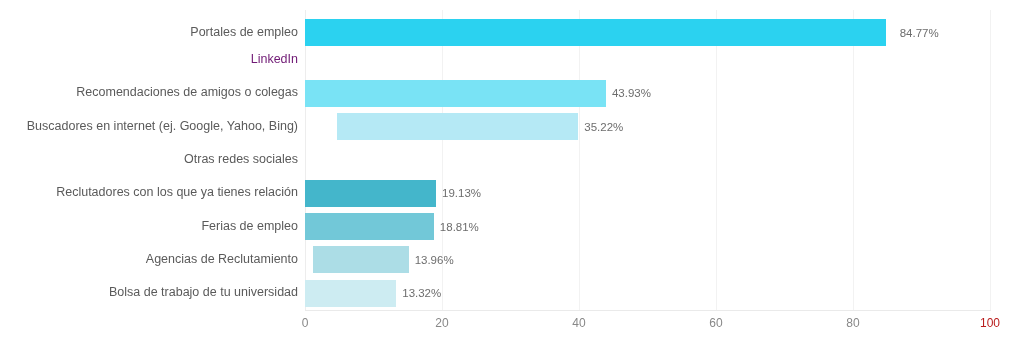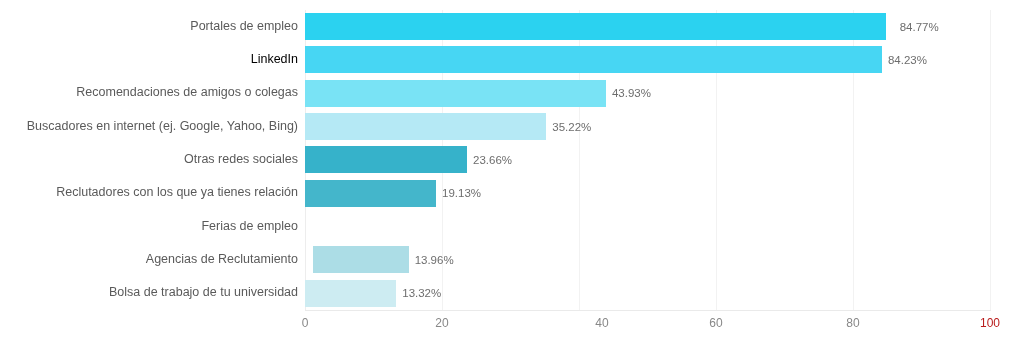--- a/index.html
+++ b/index.html
@@ -111,64 +111,60 @@
   <div class="plot-area">
     <div id="gridlines">
         <div class="gridline axis-zero" style="left: 0px;"></div>
         <div class="gridline" style="left: 137px;"></div>
         <div class="gridline" style="left: 274px;"></div>
         <div class="gridline" style="left: 411px;"></div>
         <div class="gridline" style="left: 548px;"></div>
         <div class="gridline" style="left: 685px;"></div>
       </div>
     <div id="rows">
-        <div class="row" style="top: 0px; height: 33.3333px;">
+        <div class="row" style="top: 6px; height: 33.3333px;">
           <div class="cat-label" style="color: rgb(90, 90, 90); left: -305px;">Portales de empleo</div>
           <div class="bar-wrap" style="left: 0px;">
             <div class="bar" title="Portales de empleo 84.77%" style="width: 580.674px; background: rgb(43, 210, 240);"></div>
             <span class="bar-value" style="color: rgb(109, 109, 109); padding-left: 8px;">84.77%</span>
           </div>
         </div>
         <div class="row" style="top: 33.3333px; height: 33.3333px;">
-          <div class="cat-label" style="color: #000000; left: -305px;">LinkedIn</div>
-          <div class="bar-wrap" style="left: 0px;">
-            <div class="bar" title="LinkedIn 84.23%" style="width: 576.976px; background: rgb(71, 214, 243);"></div>
-            <span class="bar-value" style="color: rgb(109, 109, 109);">84.23%</span>
-          </div>
+          <div class="cat-label" style="color: #701a75; left: -305px;">LinkedIn</div>
         </div>
         <div class="row" style="top: 66.6667px; height: 33.3333px;">
           <div class="cat-label" style="color: rgb(90, 90, 90); left: -305px;">Recomendaciones de amigos o colegas</div>
           <div class="bar-wrap" style="left: 0px;">
             <div class="bar" title="Recomendaciones de amigos o colegas 43.93%" style="width: 300.921px; background: rgb(121, 227, 245);"></div>
             <span class="bar-value" style="color: rgb(109, 109, 109);">43.93%</span>
           </div>
         </div>
         <div class="row" style="top: 100px; height: 33.3333px;">
           <div class="cat-label" style="color: rgb(90, 90, 90); left: -305px;">Buscadores en internet (ej. Google, Yahoo, Bing)</div>
-          <div class="bar-wrap" style="left: 0px;">
+          <div class="bar-wrap" style="left: 0px; padding-left: 32px;">
             <div class="bar" title="Buscadores en internet (ej. Google, Yahoo, Bing) 35.22%" style="width: 241.257px; background: rgb(181, 233, 245);"></div>
             <span class="bar-value" style="color: rgb(109, 109, 109);">35.22%</span>
           </div>
         </div>
         <div class="row" style="top: 133.333px; height: 33.3333px;">
           <div class="cat-label" style="color: rgb(90, 90, 90); left: -305px;">Otras redes sociales</div>
-          <div class="bar-wrap" style="left: 0px;">
-            <div class="bar" title="Otras redes sociales 23.66%" style="width: 162.071px; background: rgb(54, 178, 202);"></div>
-            <span class="bar-value" style="color: rgb(109, 109, 109);">23.66%</span>
-          </div>
         </div>
         <div class="row" style="top: 166.667px; height: 33.3333px;">
           <div class="cat-label" style="color: rgb(90, 90, 90); left: -305px;">Reclutadores con los que ya tienes relación</div>
           <div class="bar-wrap" style="left: 0px;">
             <div class="bar" title="Reclutadores con los que ya tienes relación 19.13%" style="width: 131.041px; background: rgb(68, 182, 203);"></div>
             <span class="bar-value" style="color: rgb(109, 109, 109);">19.13%</span>
           </div>
         </div>
         <div class="row" style="top: 200px; height: 33.3333px;">
           <div class="cat-label" style="color: rgb(90, 90, 90); left: -305px;">Ferias de empleo</div>
+          <div class="bar-wrap" style="left: 0px;">
+            <div class="bar" title="Ferias de empleo 18.81%" style="width: 128.849px; background: rgb(114, 200, 216);"></div>
+            <span class="bar-value" style="color: rgb(109, 109, 109);">18.81%</span>
+          </div>
         </div>
         <div class="row" style="top: 233.333px; height: 33.3333px;">
           <div class="cat-label" style="color: rgb(90, 90, 90); left: -305px;">Agencias de Reclutamiento</div>
           <div class="bar-wrap" style="left: 0px; padding-left: 8px;">
             <div class="bar" title="Agencias de Reclutamiento 13.96%" style="width: 95.626px; background: rgb(172, 221, 230);"></div>
             <span class="bar-value" style="color: rgb(109, 109, 109);">13.96%</span>
           </div>
         </div>
         <div class="row" style="top: 266.667px; height: 33.3333px;">
           <div class="cat-label" style="color: rgb(90, 90, 90); left: -305px;">Bolsa de trabajo de tu universidad</div>
@@ -177,19 +173,19 @@
             <span class="bar-value" style="color: rgb(109, 109, 109);">13.32%</span>
           </div>
         </div>
       </div>
   </div>
 
   <div class="axis-baseline"></div>
   <div id="ticks">
       <div class="tick-label" style="left: 305px; color: rgb(136, 136, 136);">0</div>
       <div class="tick-label" style="left: 442px; color: rgb(136, 136, 136);">20</div>
-      <div class="tick-label" style="left: 602px; color: rgb(136, 136, 136);">40</div>
+      <div class="tick-label" style="left: 579px; color: rgb(136, 136, 136);">40</div>
       <div class="tick-label" style="left: 716px; color: rgb(136, 136, 136);">60</div>
       <div class="tick-label" style="left: 853px; color: rgb(136, 136, 136);">80</div>
       <div class="tick-label" style="left: 990px; color: #b91c1c;">100</div>
     </div>
 
 </div>
 
 </body></html>

